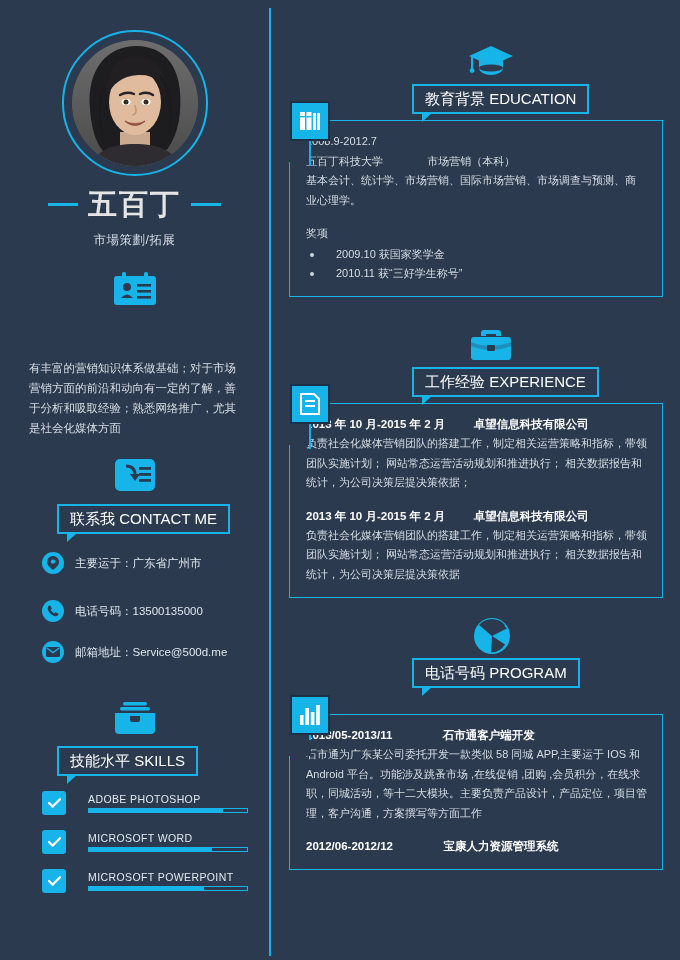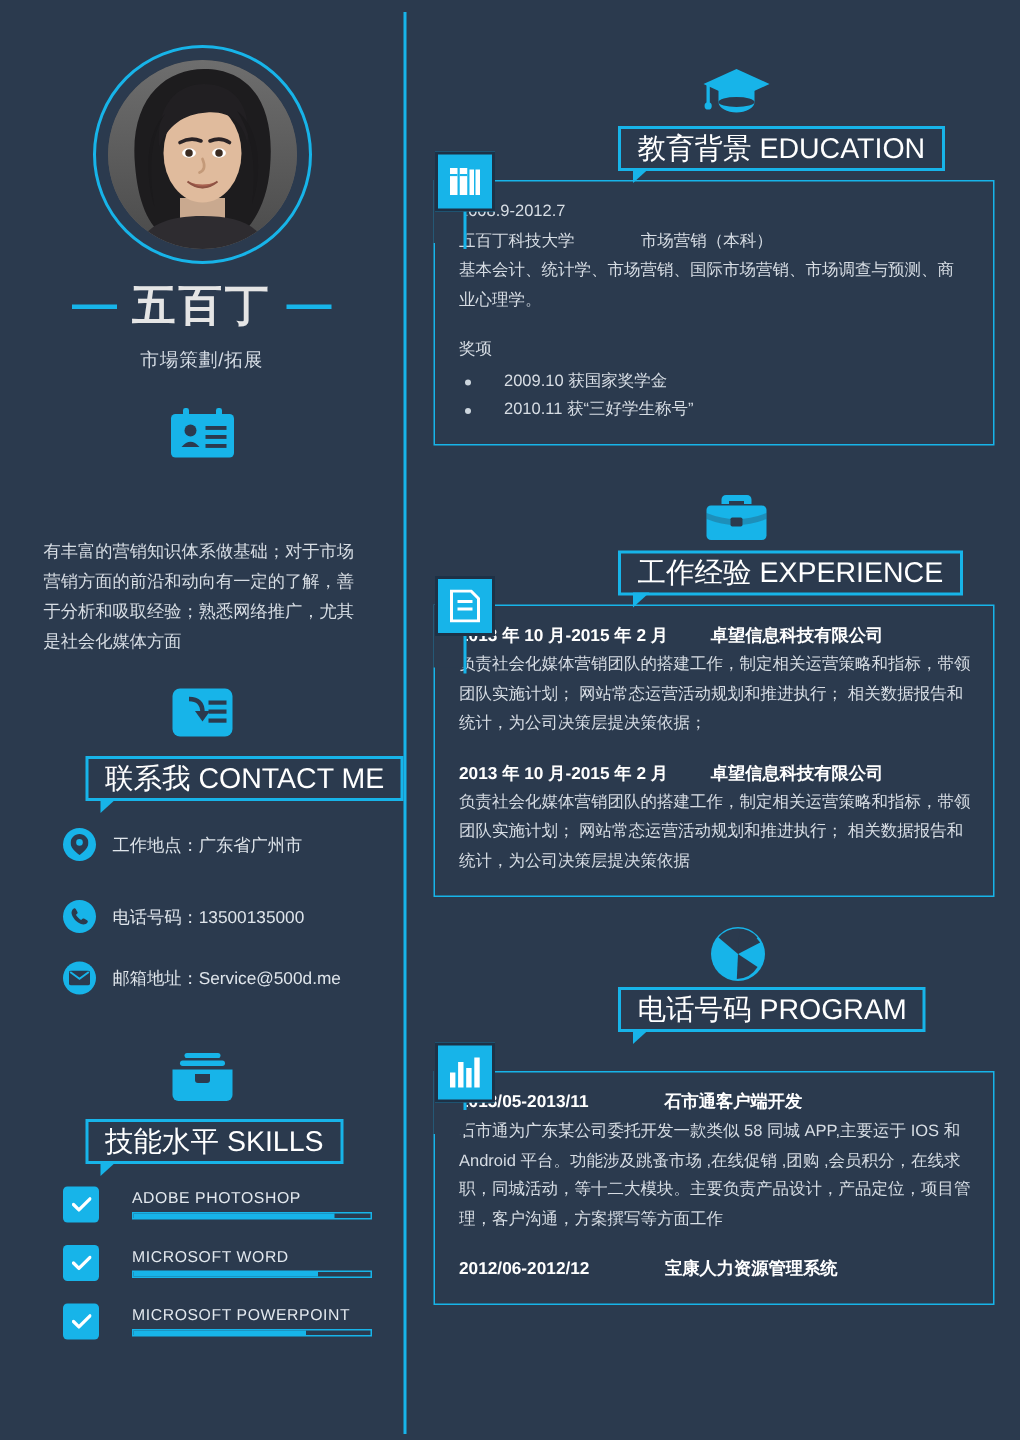--- a/index.html
+++ b/index.html
@@ -46,21 +46,21 @@
   }
 
   
   .lic { position: absolute; left: 0; width: 269px; text-align: center; }
   .lic svg { display: inline-block; }
 
   
   .ribbon {
     position: absolute; border: 2px solid #17b4e9; height: 30px;
     display: flex; align-items: center; padding: 0 11px;
-    color: #ffffff; font-size: 19px; white-space: nowrap;
+    color: #ffffff; font-size: 15px; white-space: nowrap;
   }
   .ribbon::after {
     content: ""; position: absolute; left: 8px; top: 100%;
     border-left: 11px solid #17b4e9;
     border-bottom: 10px solid transparent;
   }
 
   .body-text {
     position: absolute; color: #d7dde4; font-size: 11.5px; line-height: 20px;
   }
@@ -201,21 +201,21 @@
       <span>联系我 CONTACT ME</span>
     </div>
 
     <div class="contact-row" style="left:42px; top:552px;">
       <span class="cicon">
         <svg width="12" height="14" viewBox="0 0 12 14">
           <path d="M6 0 C2.7 0 0 2.7 0 6 C0 10 6 14 6 14 C6 14 12 10 12 6 C12 2.7 9.3 0 6 0Z" fill="#2b3a4e"></path>
           <circle cx="6" cy="5.6" r="2.2" fill="#17b4e9"></circle>
         </svg>
       </span>
-      <span class="ctext">工作地点：广东省广州市</span>
+      <span class="ctext">主要运于：广东省广州市</span>
     </div>
 
     <div class="contact-row" style="left:42px; top:600px;">
       <span class="cicon">
         <svg width="12" height="12" viewBox="0 0 12 12">
           <path d="M2.2 0.6 C1 1.4 0.2 3 1 5 C2 7.6 4.4 10 7 11 C9 11.8 10.6 11 11.4 9.8 C11.7 9.3 11.5 8.8 11 8.5 L9 7.4 C8.5 7.1 8 7.3 7.7 7.7 L7.2 8.4 C6 7.8 4.2 6 3.6 4.8 L4.3 4.3 C4.7 4 4.9 3.5 4.6 3 L3.5 1 C3.2 0.5 2.7 0.3 2.2 0.6Z" fill="#2b3a4e"></path>
         </svg>
       </span>
       <span class="ctext">电话号码：13500135000</span>
     </div>

